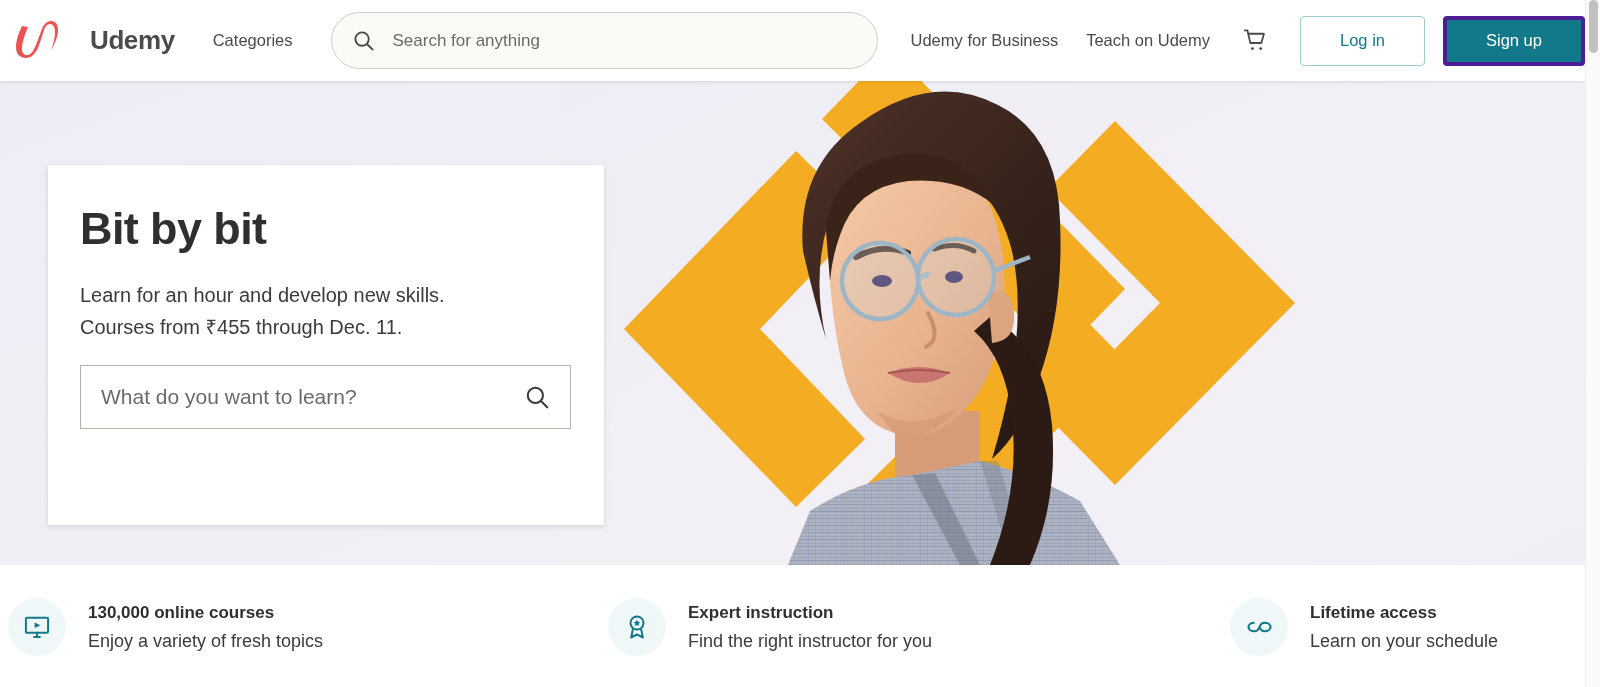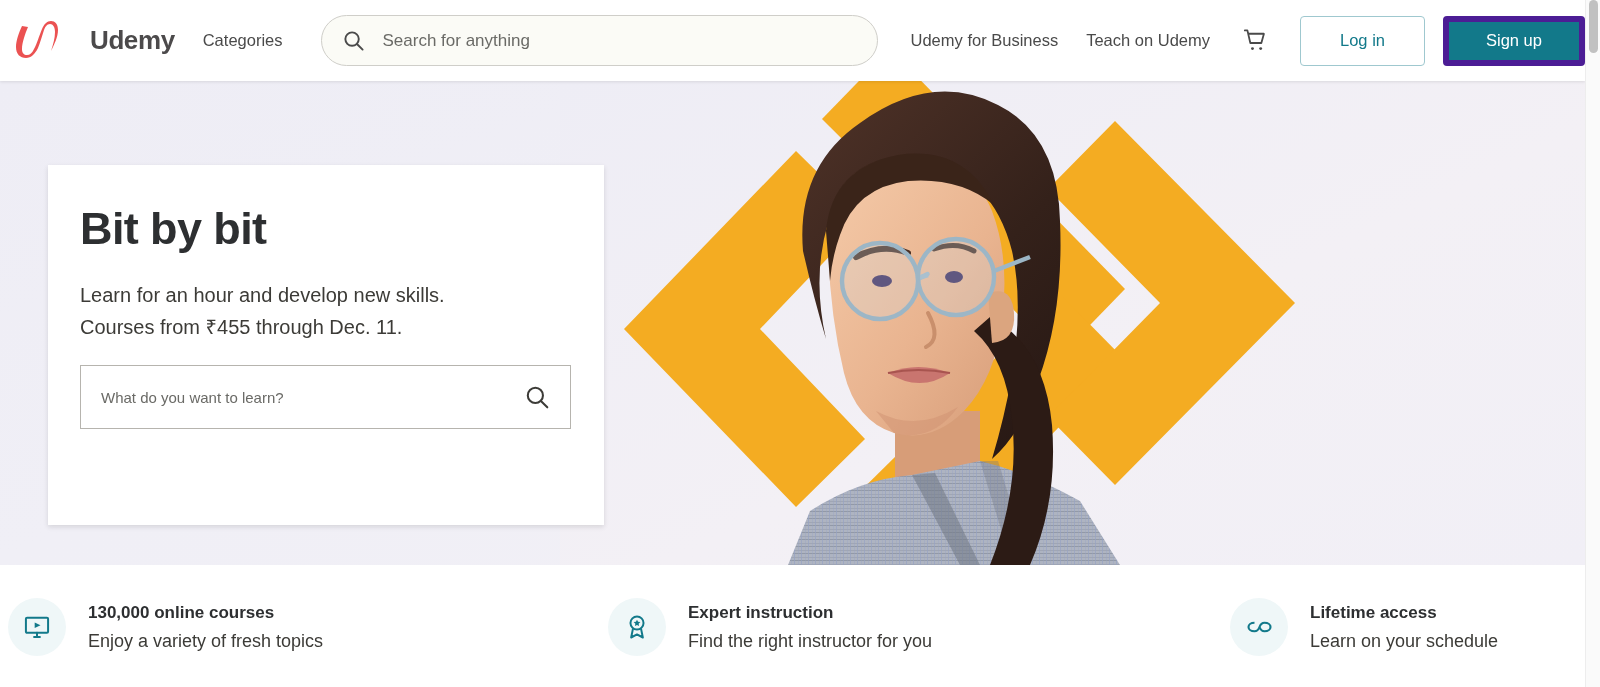--- a/index.html
+++ b/index.html
@@ -47,26 +47,26 @@
     letter-spacing: -0.4px;
   }
 
   .nav-link {
     font-size: 16.5px;
     color: #4a4a4a;
     cursor: pointer;
     white-space: nowrap;
   }
 
-  .categories { margin-left: 28px; }
+  .categories { margin-left: 38px; }
 
   .search-wrap {
     margin-left: 38px;
     width: 584px;
-    height: 51px;
+    height: 57px;
     border: 1px solid #cfcec9;
     border-radius: 30px;
     background: #fbfbf6;
     display: flex;
     align-items: center;
     padding: 0 20px;
     cursor: text;
   }
   .search-icon { flex: none; margin-right: 18px; }
   .search-input {
@@ -107,21 +107,21 @@
   .btn-login {
     width: 125px; height: 50px;
     color: #12798a;
     background: #ffffff;
     border: 1px solid #9fc8cf;
   }
   .btn-signup {
     width: 142px; height: 50px;
     color: #ffffff;
     background: #12798a;
-    border: 6px solid #4c1d95;
+    border: 4px solid #4c1d95;
     margin-left: -10px;
   }
 
   
   .hero {
     position: absolute;
     top: 81px; left: 0;
     width: 1585px;
     height: 484px;
     background: linear-gradient(160deg, #eeedf5 0%, #f0eff6 45%, #f2f0f6 100%);
@@ -169,21 +169,21 @@
     border: 1px solid #b6b4ae;
     background: #ffffff;
     display: flex;
     align-items: center;
     padding: 0 16px 0 20px;
     cursor: text;
   }
   .hero-search-input {
     border: 0; outline: 0; background: transparent;
     font-family: "Liberation Sans", sans-serif;
-    font-size: 15px;
+    font-size: 21px;
     color: #3c3b37;
     width: 100%;
   }
   .hero-search-input::placeholder { color: #6a6a66; }
   .hero-search-btn {
     flex: none;
     background: none; border: 0; cursor: pointer;
     display: flex; align-items: center; justify-content: center;
     width: 34px; height: 34px;
   }

